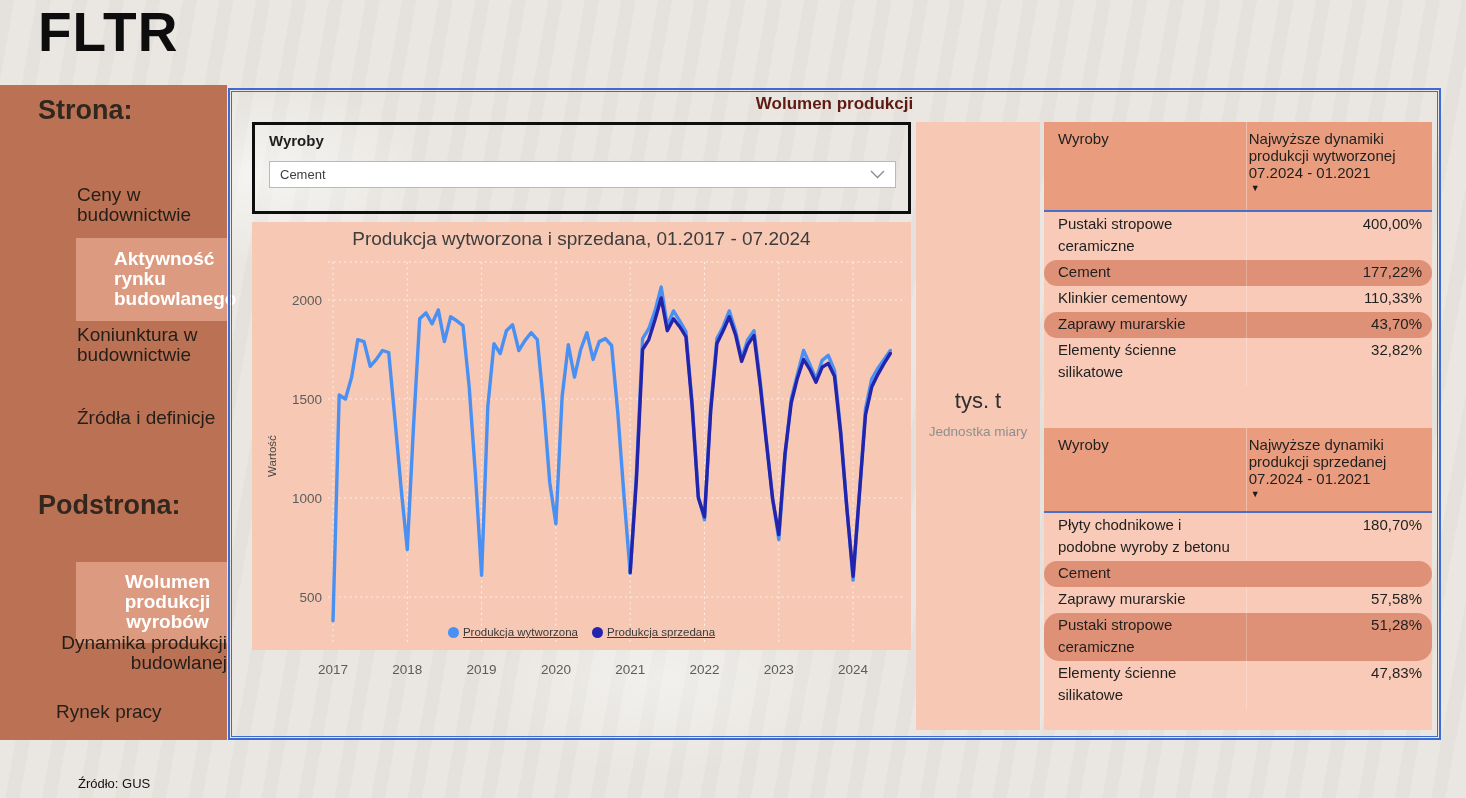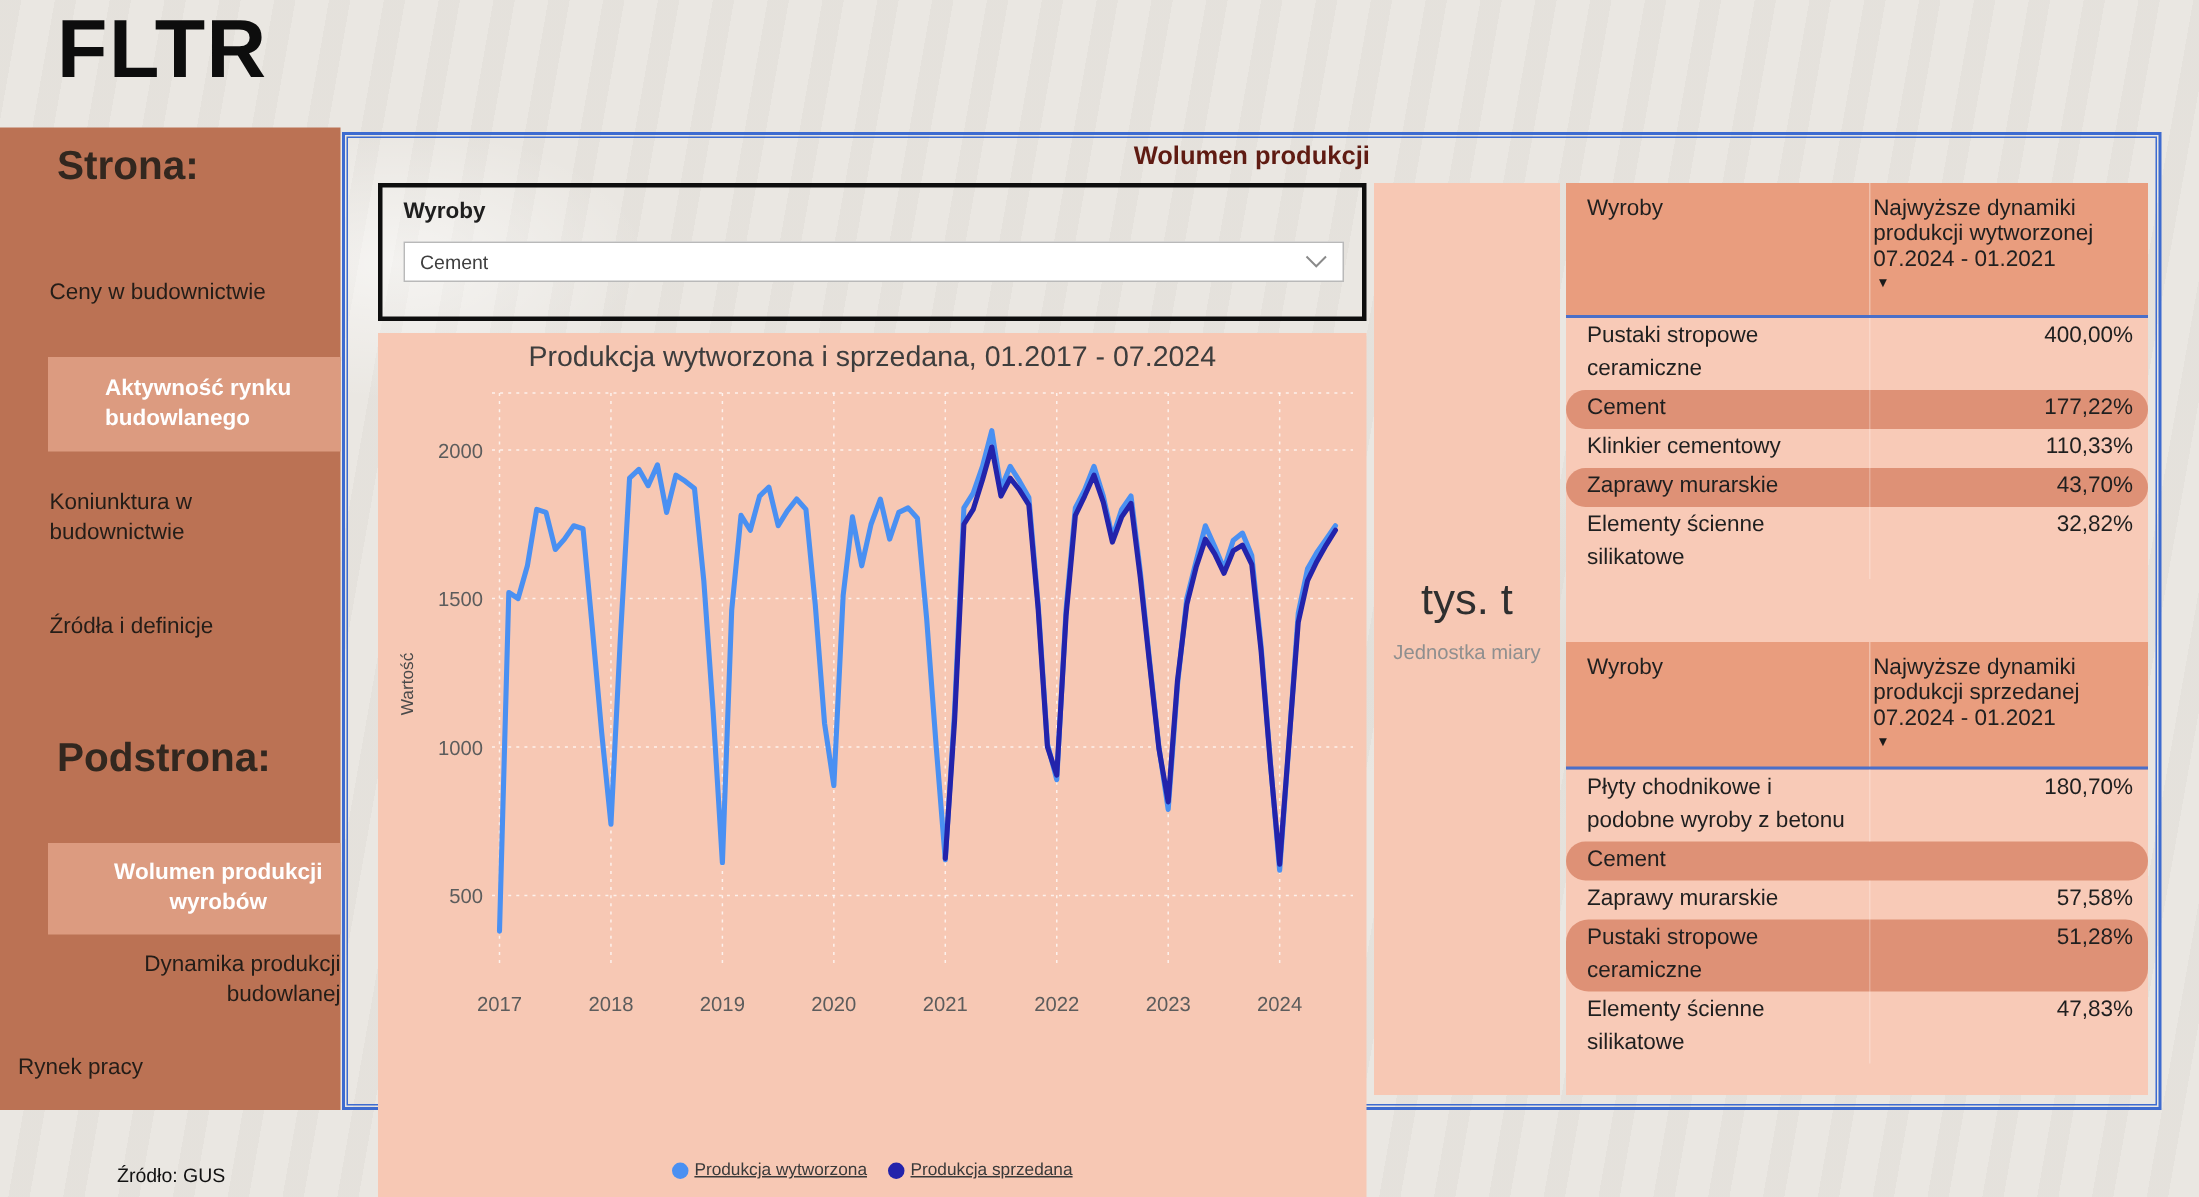--- a/index.html
+++ b/index.html
@@ -13,52 +13,52 @@
       radial-gradient(ellipse 300px 160px at 45% 85%, rgba(255,255,255,.40), transparent 60%),
       repeating-linear-gradient(100deg, rgba(201,196,189,.16) 0 14px, transparent 14px 36px);
   }
   
   .logo{position:absolute;left:38px;top:0px;font-size:55px;font-weight:900;color:#0d0d0d;letter-spacing:1px;}
   
   .sidebar{position:absolute;left:0;top:85px;width:227px;height:655px;background:#bb7254;color:#28211c;}
   .side-heading{position:absolute;left:38px;font-size:27px;font-weight:bold;color:#32271f;}
   .h-strona{top:10px;}
   .h-podstrona{top:405px;}
-  .side-item{position:absolute;font-size:15px;line-height:20px;color:#241d18;cursor:pointer;}
+  .side-item{position:absolute;font-size:19px;line-height:20px;color:#241d18;cursor:pointer;margin-left:44px;}
   .side-item.active{background:#dc9b80;color:#ffffff;font-weight:bold;padding-left:38px;}
   .it-ceny{left:33px;top:100px;}
   .it-aktywnosc{left:32px;right:0;top:153px;padding:11px 20px 12px 2px;}
   .it-koniunktura{left:33px;top:240px;width:150px;}
   .it-zrodla{left:33px;top:323px;}
   .it-wolumen{left:32px;right:0;top:477px;padding:10px 6px 11px 6px;text-align:center;}
   .it-dynamika{left:0;right:0;top:548px;text-align:right;}
   .it-dynamika span{display:inline-block;width:170px;}
   .it-rynek{left:12px;right:0;top:617px;text-align:left;}
   
   .panel{position:absolute;left:228px;top:88px;width:1213px;height:652px;box-sizing:border-box;border:2px solid #3d6bd0;}
   .panel::before{content:"";position:absolute;inset:1px;border:1px solid #3d6bd0;pointer-events:none;}
   .panel-title{position:absolute;left:0;right:0;top:4px;text-align:center;font-size:17px;font-weight:bold;color:#5f1b12;}
   
   .slicer{position:absolute;left:22px;top:32px;width:659px;height:92px;box-sizing:border-box;border:3px solid #0e0e0e;}
   .slicer-label{position:absolute;left:14px;top:7px;font-size:15px;font-weight:bold;color:#1e1e1e;}
   .dropdown{position:absolute;left:14px;right:12px;top:36px;height:27px;box-sizing:border-box;background:#fff;border:1px solid #b9b9b9;display:flex;align-items:center;padding:0 10px;font-size:13px;color:#3f3f3f;cursor:pointer;}
   .dropdown .dd-text{flex:1;}
   
-  .chart-card{position:absolute;left:22px;top:132px;width:659px;height:576px;background:#f7c8b4;}
+  .chart-card{position:absolute;left:22px;top:132px;width:659px;height:428px;background:#f7c8b4;}
   .chart-title{position:absolute;left:0;right:0;top:6px;text-align:center;font-size:19px;color:#3d3d3d;}
   .chart-svg{position:absolute;left:0;top:0;}
   .ylabel{position:absolute;left:-20px;top:228px;width:80px;text-align:center;transform:rotate(-90deg);font-size:11.5px;color:#4a4a4a;}
   .grid{stroke:rgba(255,255,255,.75);stroke-width:1;stroke-dasharray:2 3.4;fill:none;}
   .ytick,.xtick{fill:#5c5c5c;font-size:13.5px;font-family:"Liberation Sans",sans-serif;}
   .legend{position:absolute;left:0;right:0;bottom:12px;display:flex;justify-content:center;gap:14px;font-size:11.5px;color:#3a3a3a;text-decoration:underline;}
   .legend-item{display:flex;align-items:center;gap:4px;cursor:pointer;}
   .legend .dot{width:11px;height:11px;border-radius:50%;display:inline-block;}
   
   .unit-card{position:absolute;left:686px;top:32px;width:124px;height:608px;background:#f7c8b4;display:flex;flex-direction:column;align-items:center;justify-content:center;}
-  .unit-value{font-size:29px;color:#2f2f2f;margin-top:-26px;}
+  .unit-value{font-size:22px;color:#2f2f2f;margin-top:-26px;}
   .unit-caption{font-size:13.5px;color:#8f8f8f;margin-top:10px;}
   
   .tables-card{position:absolute;left:814px;top:32px;width:388px;height:608px;background:#f8cab7;color:#1f1f1f;}
   .pbi-table{width:100%;}
   .pbi-table.first{height:306px;overflow:hidden;}
   .thead{display:flex;background:#e99d7e;border-bottom:2px solid #4a6fc9;box-sizing:border-box;}
   .pbi-table.first .thead{min-height:90px;}
   .pbi-table.second .thead{min-height:85px;}
   .th1{width:52%;box-sizing:border-box;padding:8px 4px 6px 14px;font-size:15px;}
   .th2{width:48%;box-sizing:border-box;padding:8px 10px 6px 2px;font-size:15px;border-left:1px solid rgba(255,255,255,.35);}

